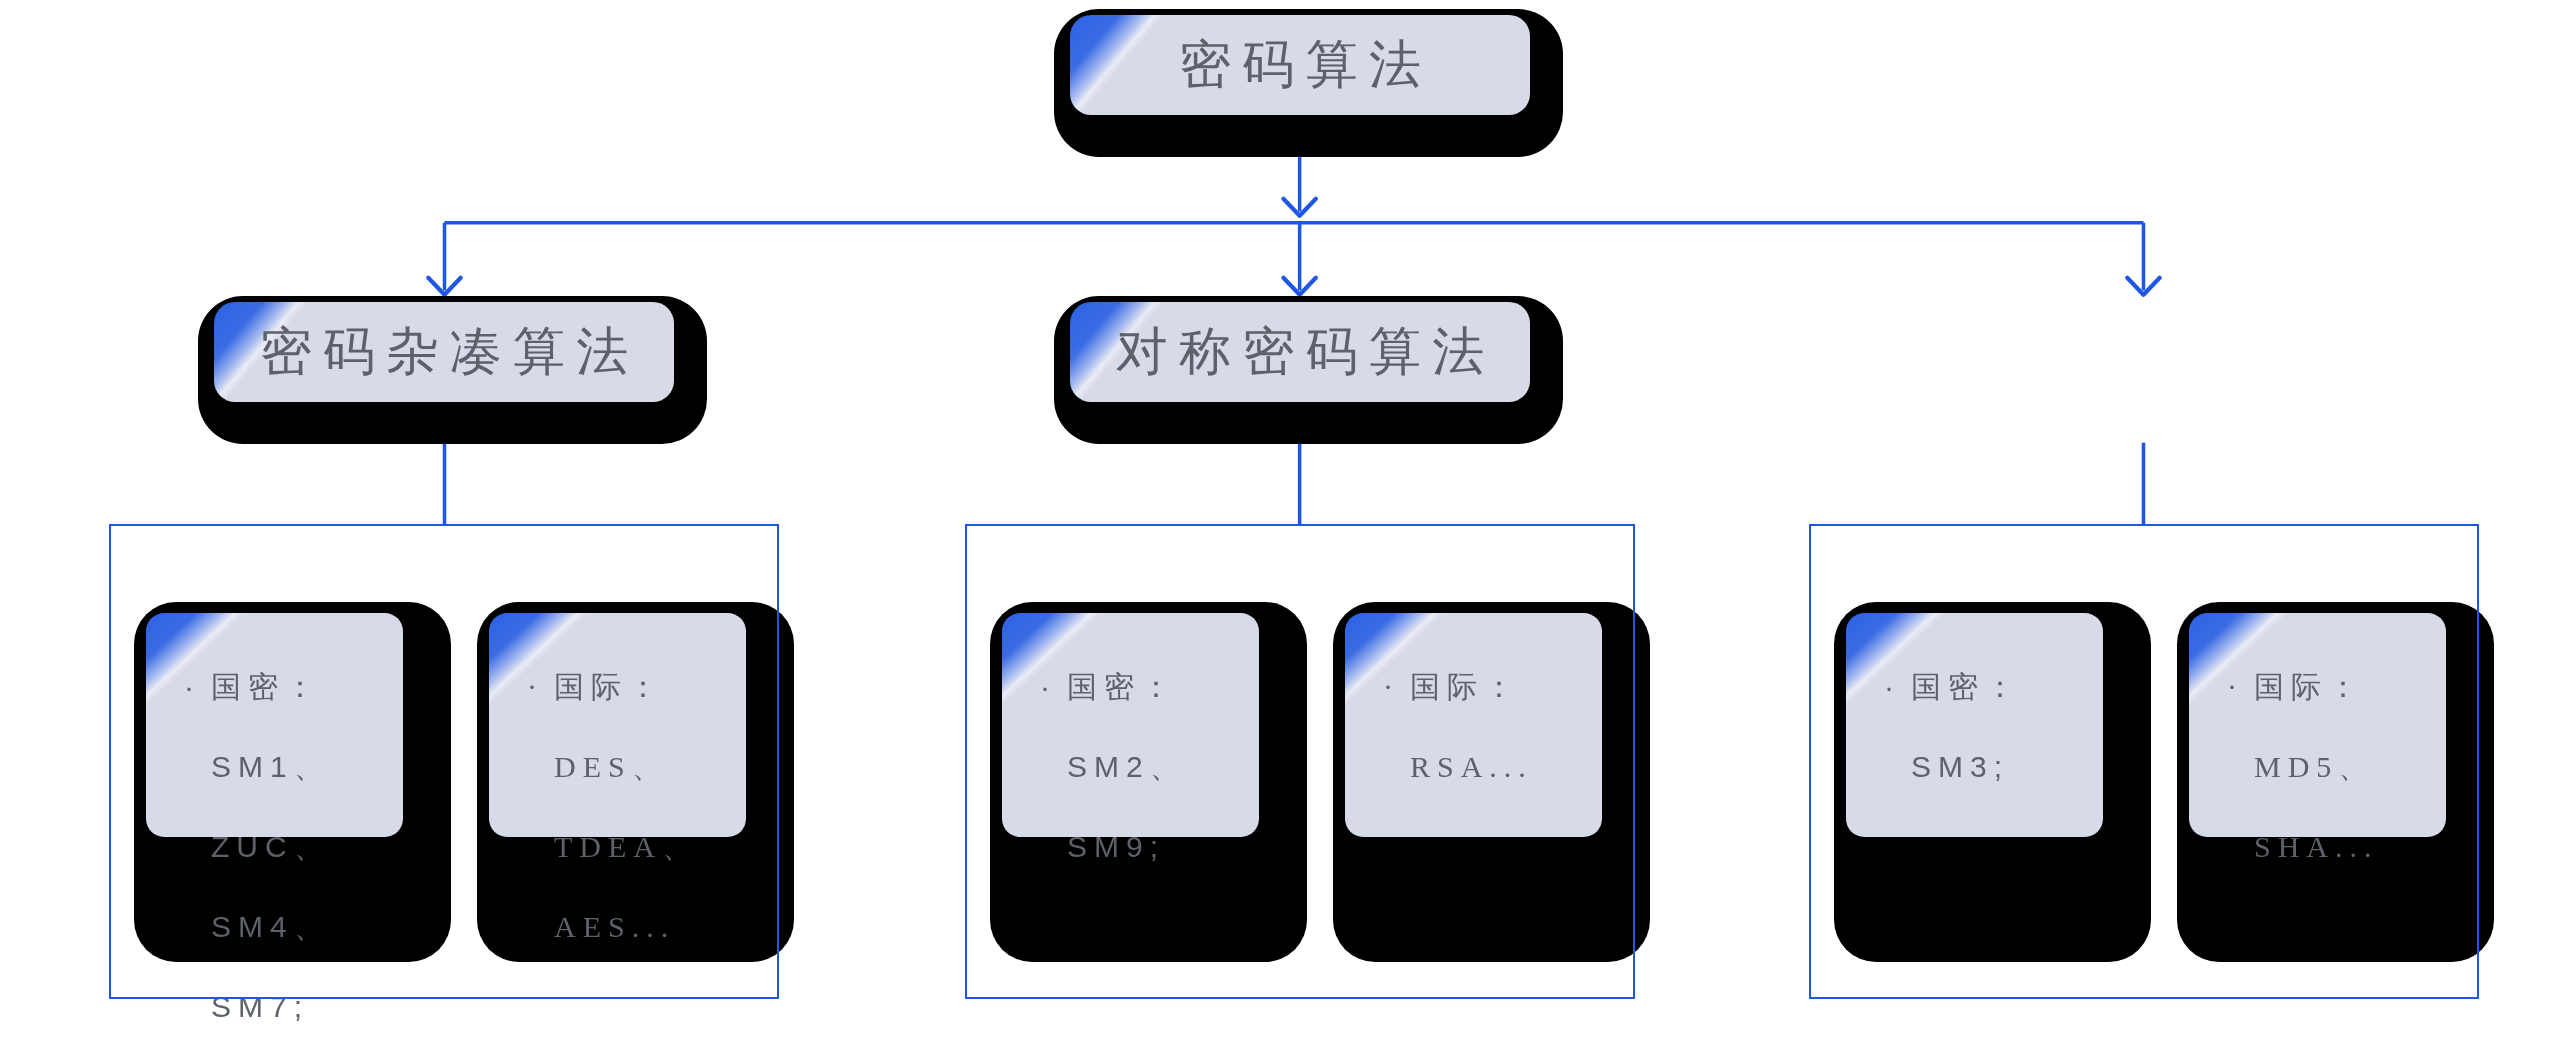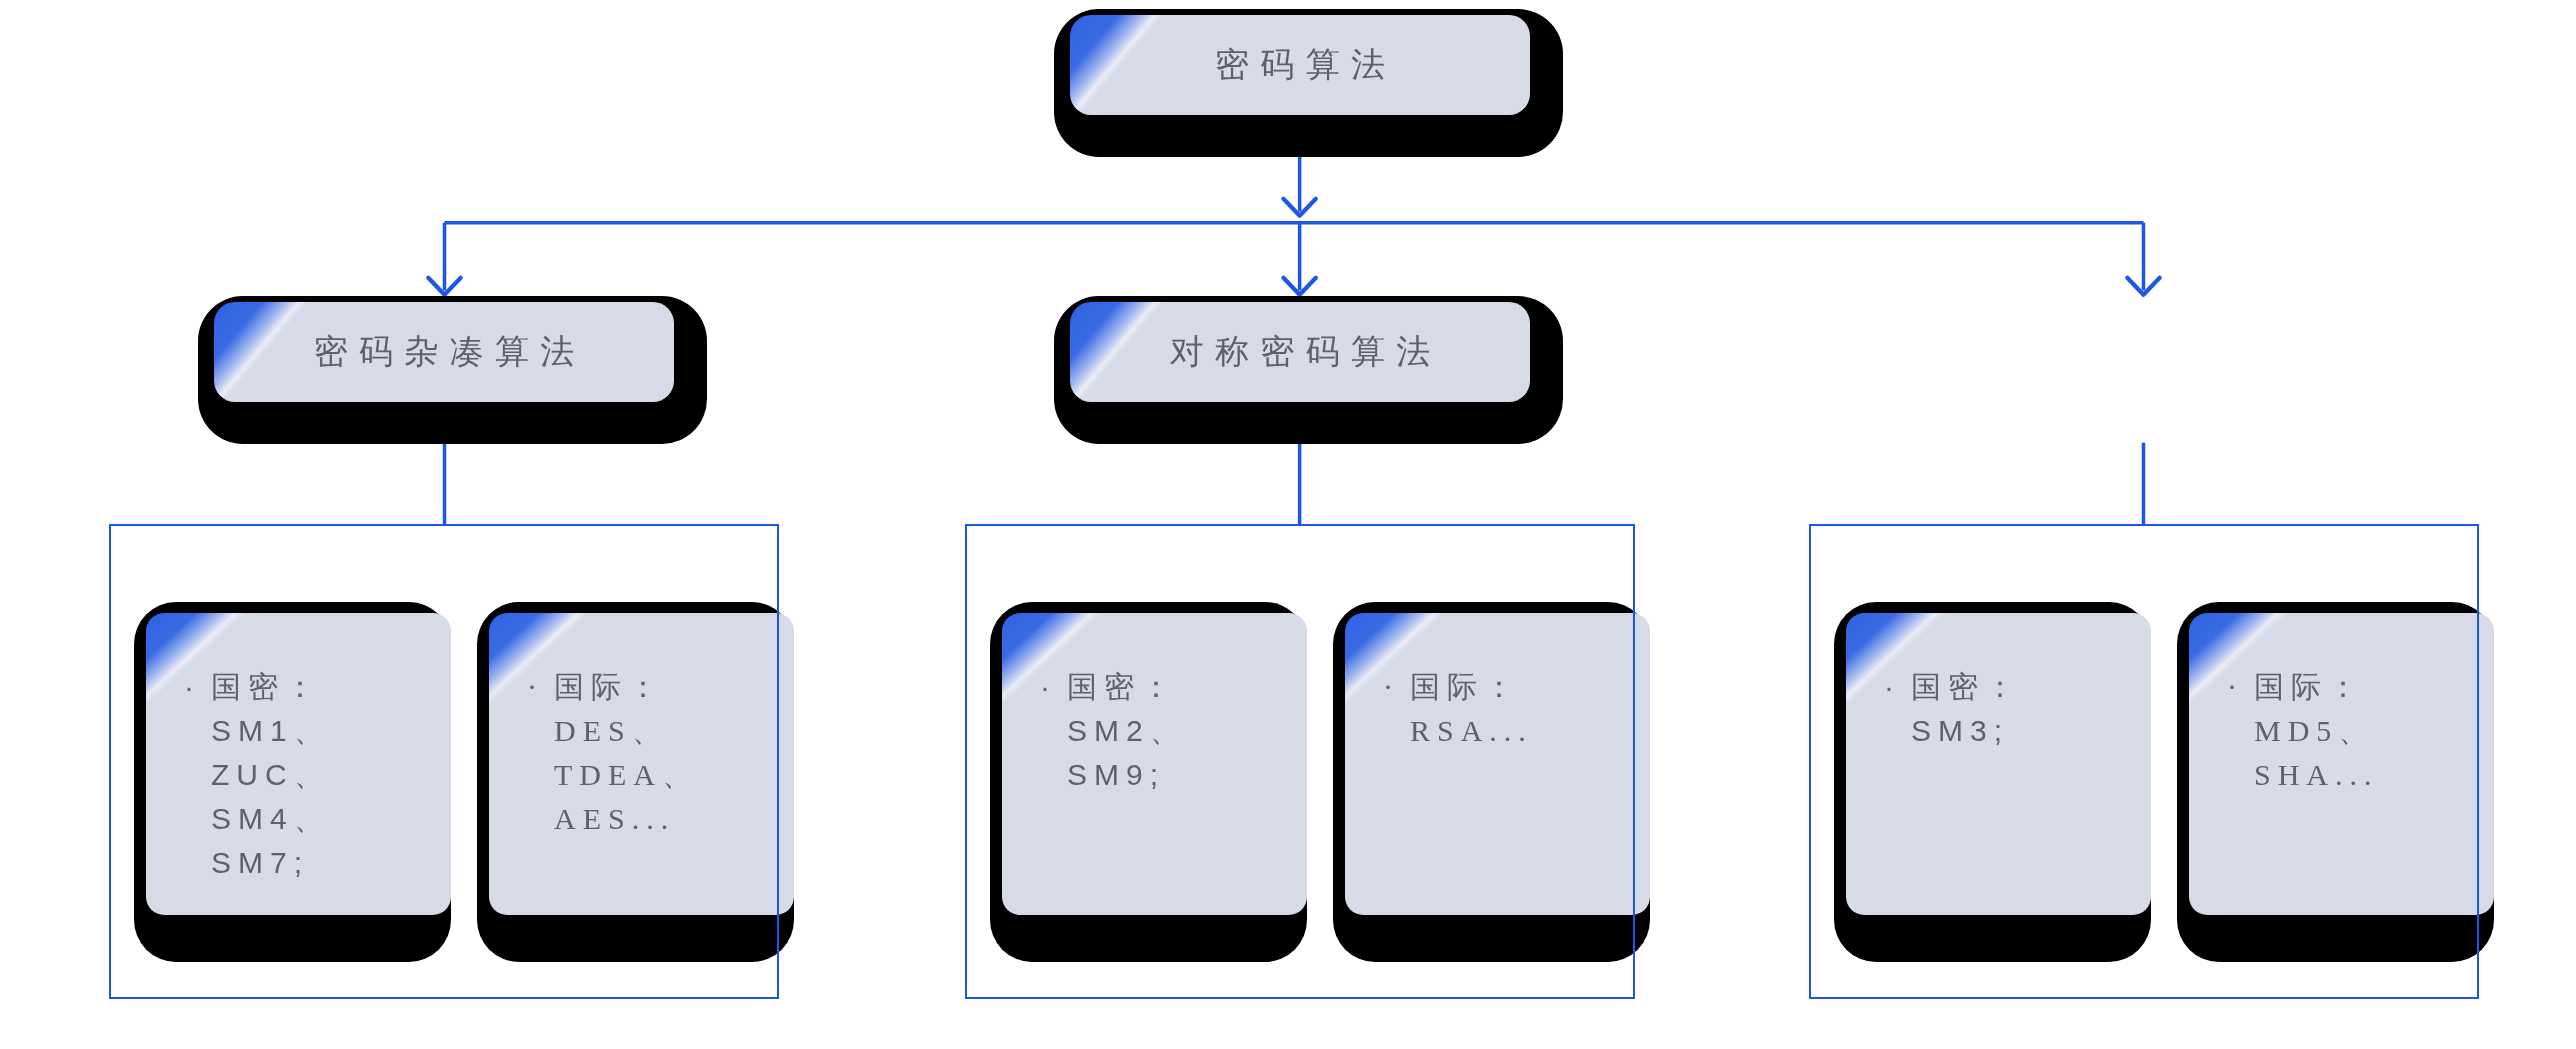--- a/index.html
+++ b/index.html
@@ -22,50 +22,49 @@
   }
   .node .body{
     position:absolute;left:16px;top:5.6px;width:460px;height:100px;
     border-radius:21px;
     background:
       linear-gradient(130deg,#2E62E3 0px,#3A6BE4 37px,#A9BCF0 56px,#E9ECF5 65px,rgba(215,219,232,0) 72px),
       #D7DBE8;
     display:flex;align-items:center;justify-content:center;
   }
   .node .label{
-    color:#5D6169;font-size:34px;letter-spacing:11.3px;padding-left:11.3px;
+    color:#5D6169;font-size:52px;letter-spacing:11.3px;padding-left:11.3px;
     white-space:nowrap;
   }
   
   .group{position:absolute;top:524px;width:670px;height:475px;z-index:2;}
   .group::after{
     content:"";position:absolute;inset:0;border:2.8px solid #1E57E6;z-index:3;
   }
   
   .card{
     position:absolute;top:78px;width:317px;height:360px;
     background:#000000;border-radius:42px;z-index:1;
   }
   .card.second{left:368px;font-family:Liberation Serif, serif;}
   .card.first{left:25px;}
   .card .body{
-    position:absolute;left:12px;top:11.3px;width:257px;height:302px;
+    position:absolute;left:12px;top:11.3px;width:257px;height:224px;
     border-radius:18.3px;
     background:
       linear-gradient(137deg,#2E62E3 0px,#3A6BE4 34px,#A9BCF0 52px,#E9ECF5 61px,rgba(215,219,232,0) 68px),
       #D7DBE8;
-    padding-left: 48px;
   }
   .card-text{
     position:absolute;left:38px;top:52px;
     color:#5D6169;font-size:30px;line-height:44px;letter-spacing:7px;
     white-space:nowrap;
   }
   .card-text .bullet{display:inline-block;width:27px;letter-spacing:0;}
-  .card-text .item{padding-left:27px;}
+  .card-text .item{padding-left:27px;margin-top:36px;}
 </style>
 </head>
 <body>
 
 <div class="stage">
 
   <svg class="connectors" width="2576" height="1049" viewBox="0 0 3653 1488" xmlns="http://www.w3.org/2000/svg">
 
     <path class="wire" d="M1843 170 V 300"></path>
     <path class="head" d="M1820 282 L1843 306 L1866 282"></path>

